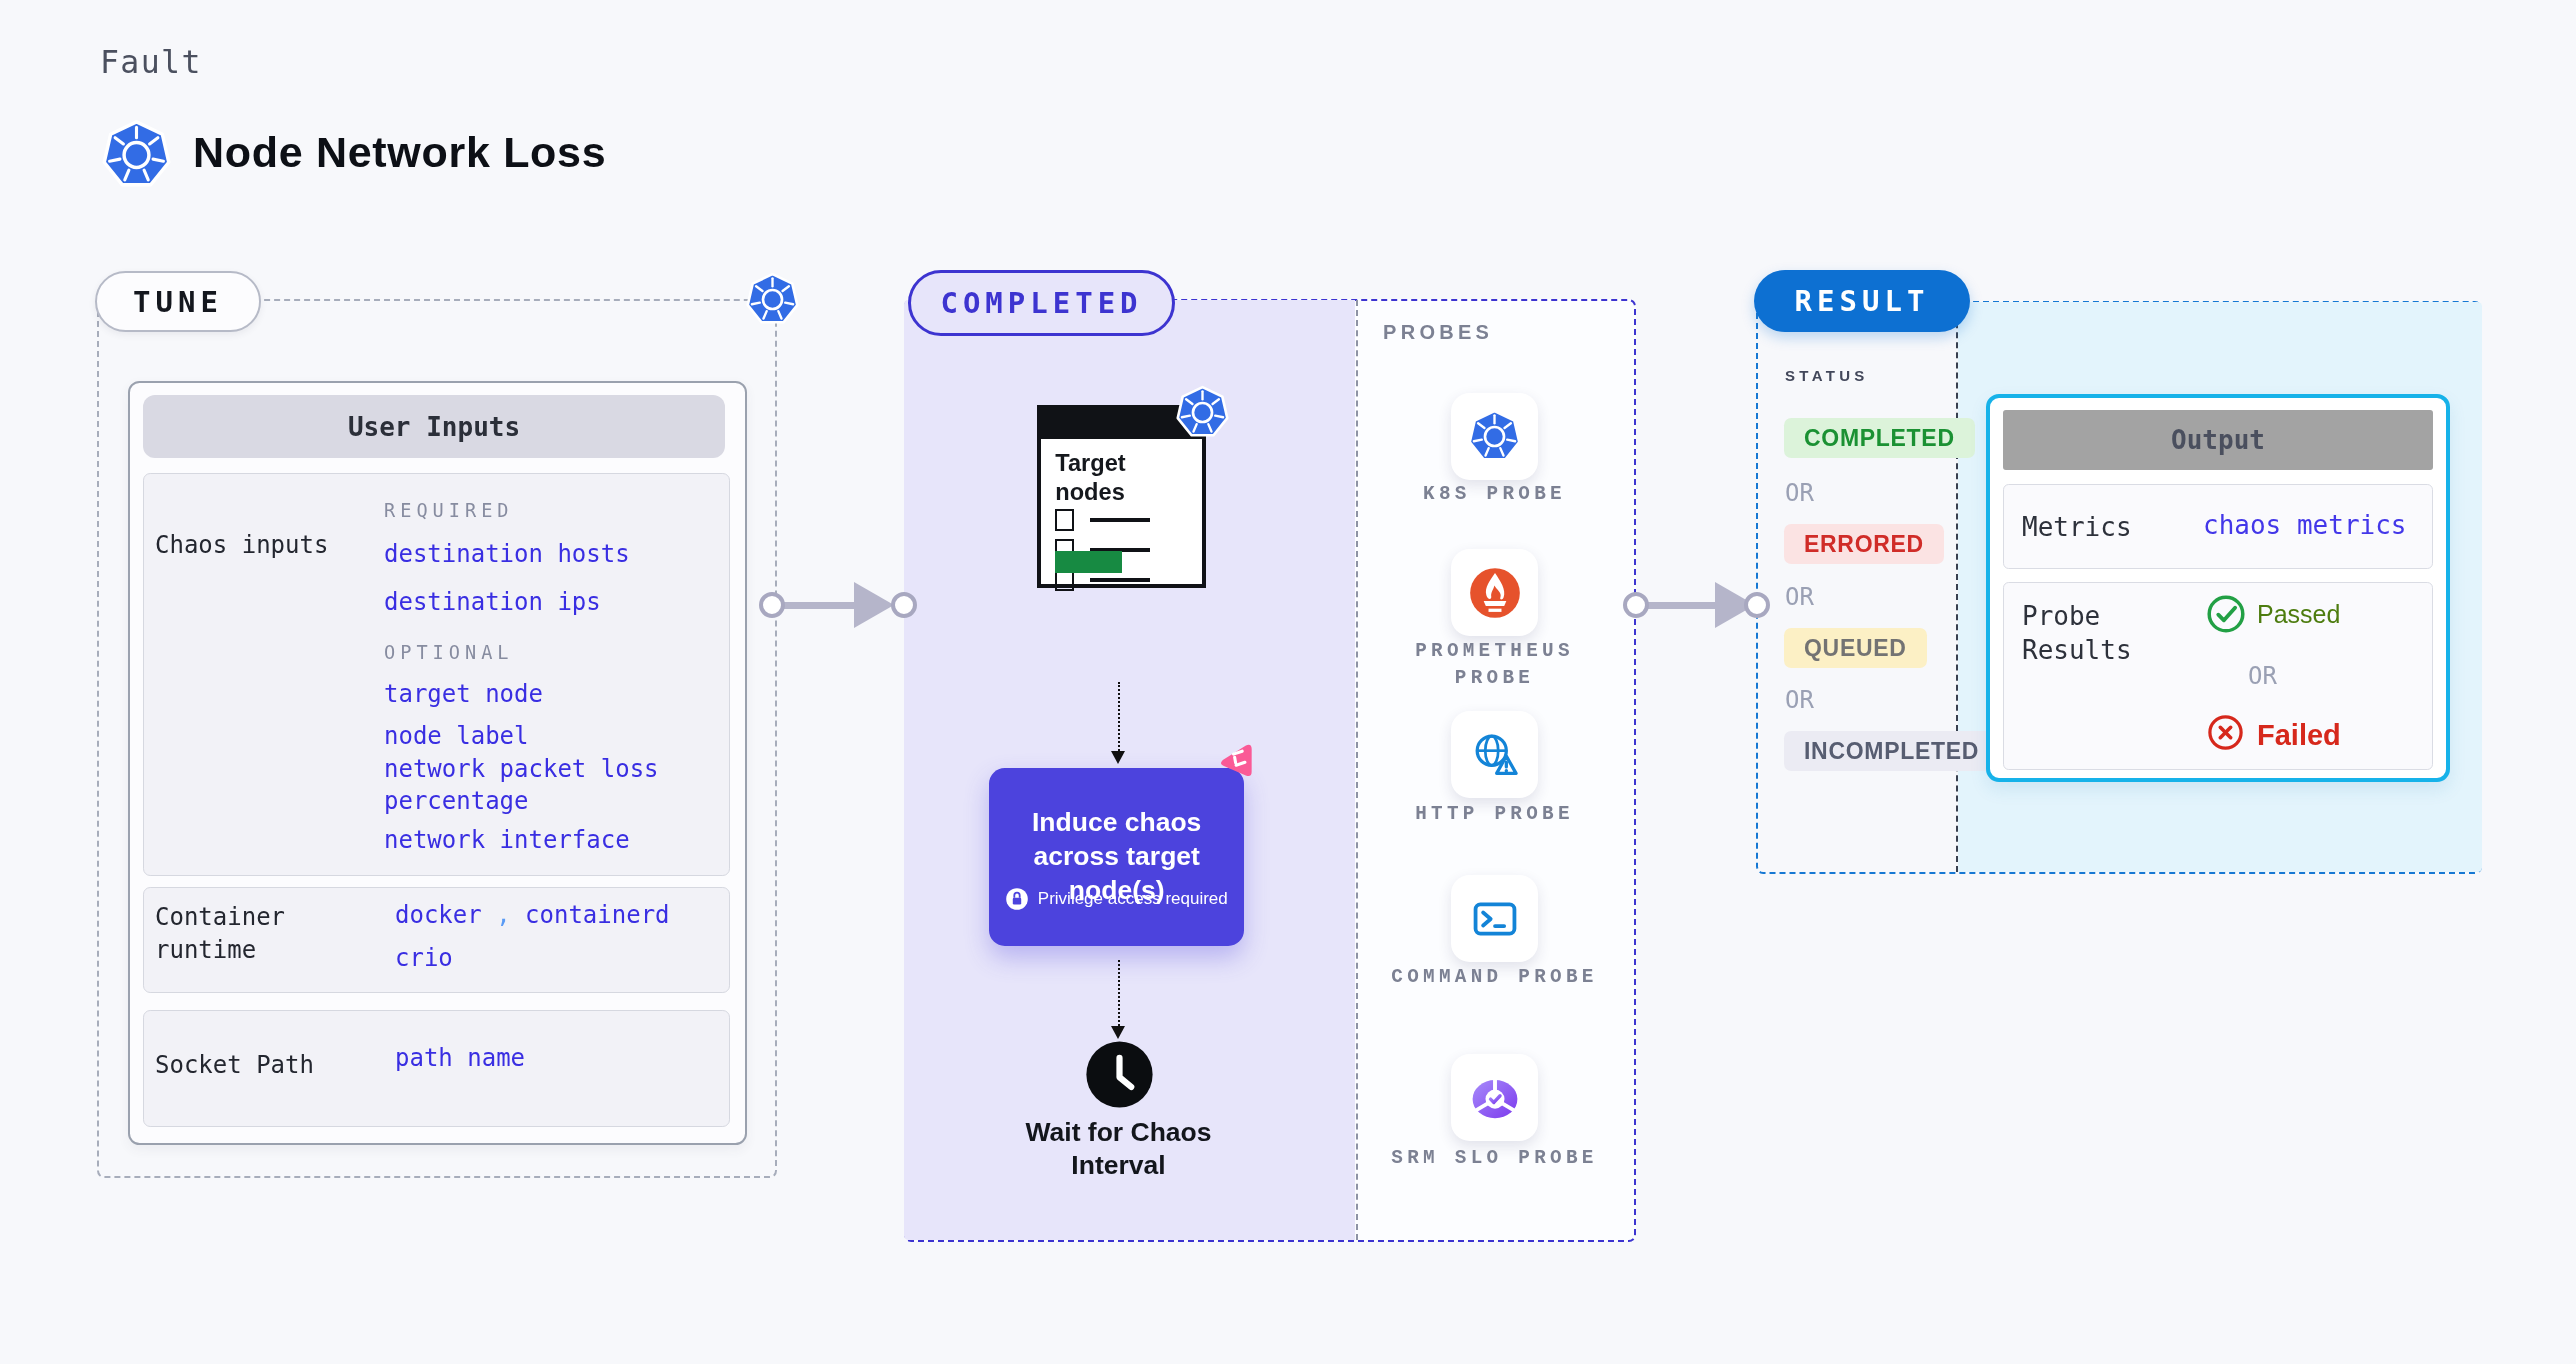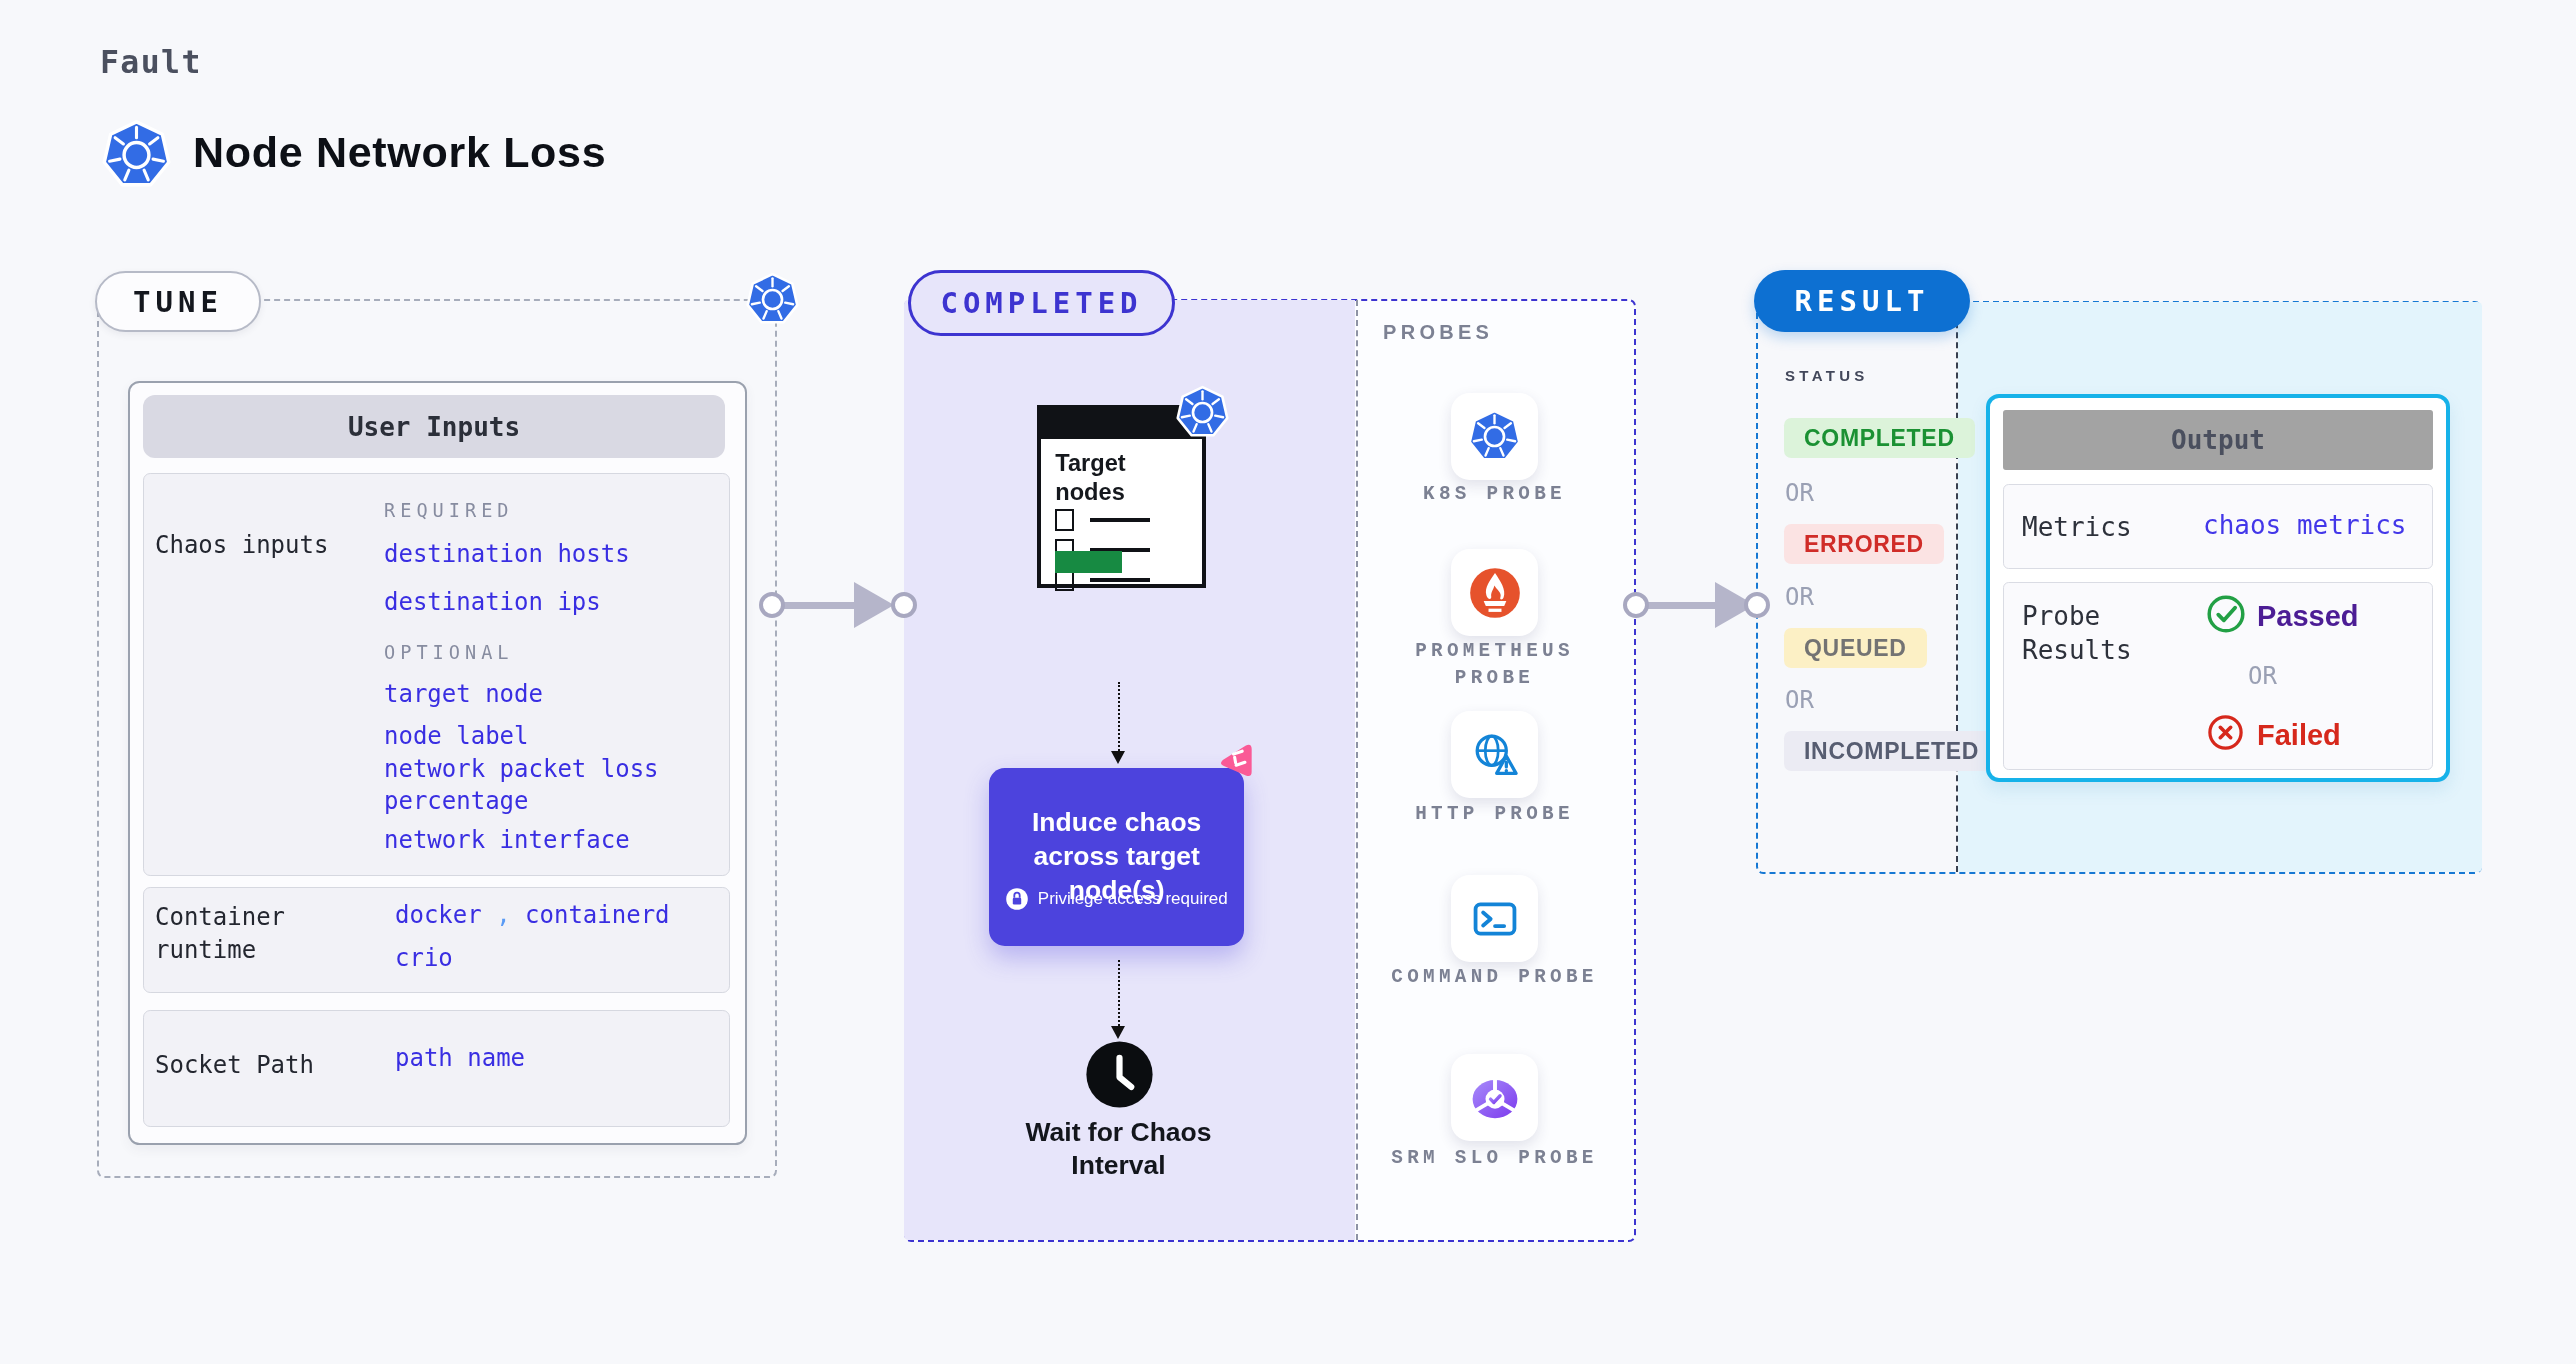--- a/index.html
+++ b/index.html
@@ -1,19 +1,19 @@
 <!DOCTYPE html>
 <html style="font-size:11.5px"><head>
 <meta charset="utf-8">
 <style>
   html,body{margin:0;padding:0;background:#f7f8fb;}
   .canvas{position:relative;width:2576px;height:1365px;background:#f7f8fb;overflow:hidden;
           font-family:"Liberation Sans",sans-serif;color:#14171e;}
   .abs{position:absolute;}
-  .mono{font-family:"DejaVu Sans Mono",monospace;font-weight:bold;}
+  .mono{font-family:"DejaVu Sans Mono",monospace;}
 
   
   .kicker{left:100px;top:44px;font-size:31.5px;color:#4b505f;letter-spacing:1.4px;}
   .title-logo{left:102px;top:119px;width:69px;height:72px;}
   .page-title{left:193px;top:128px;font-size:43px;font-weight:bold;color:#0d1016;letter-spacing:0.7px;}
 
   
   .pill{border-radius:34px;display:flex;align-items:center;justify-content:center;
         font-family:"DejaVu Sans Mono",monospace;font-weight:bold;font-size:29px;letter-spacing:5px;z-index:6;}
   .dashedbox{border-radius:7.2px;z-index:1;}
@@ -85,21 +85,21 @@
 
   .out-card{left:1986px;top:394px;width:464px;height:388px;background:#fff;border:4.3px solid #16b2e9;border-radius:13px;
             box-sizing:border-box;z-index:4;box-shadow:0 7.2px 17px rgba(20,120,180,.10);}
   .out-head{left:2003px;top:410px;width:430px;height:60px;background:#a3a3a3;border-radius:2.9px;display:flex;align-items:center;
             justify-content:center;font-size:26px;color:#4a4f5e;z-index:5;font-weight:bold;}
   .out-row{background:#fafafd;border:1.4px solid #dadce4;border-radius:5.7px;box-sizing:border-box;z-index:5;}
   .orow1{left:2003px;top:484px;width:430px;height:85px;}
   .orow2{left:2003px;top:582px;width:430px;height:188px;}
   .olabel{font-family:"DejaVu Sans Mono",monospace;font-size:26px;color:#2d313b;line-height:34px;}
   .ovalue{font-family:"DejaVu Sans Mono",monospace;font-size:26px;color:#4337e9;}
-  .passed{font-size:29px;font-weight:bold;color:#4c1d95;}
+  .passed{font-size:25px;font-weight:normal;color:#4d7c0f;}
   .failed{font-size:29px;font-weight:bold;color:#d6281c;}
 </style>
 </head>
 <body>
 
 <div class="canvas">
 
   <svg width="0" height="0" style="position:absolute" aria-hidden="true">
     <defs>
       <symbol id="k8sSym" viewBox="0 0 100 104">

